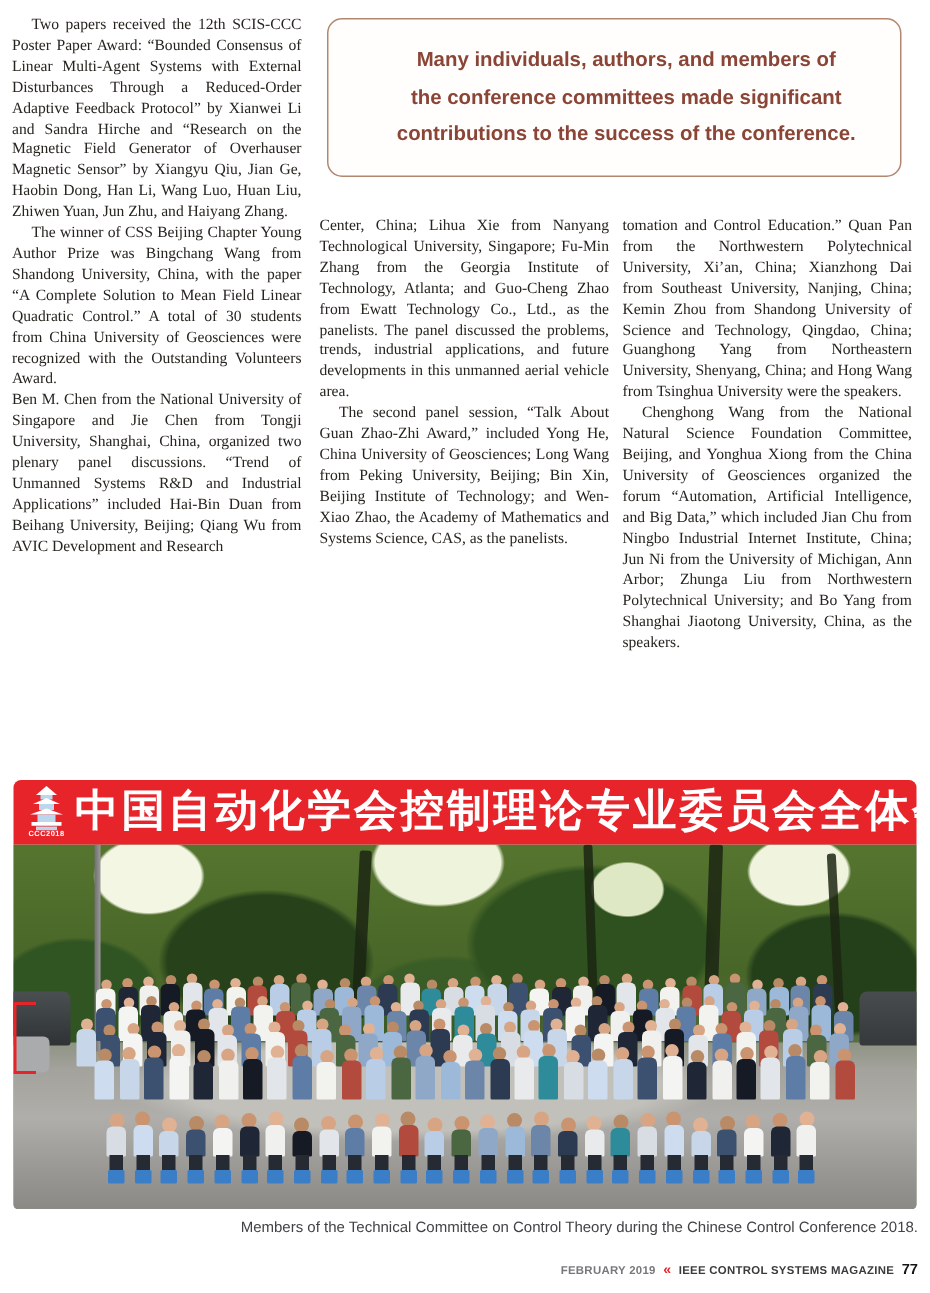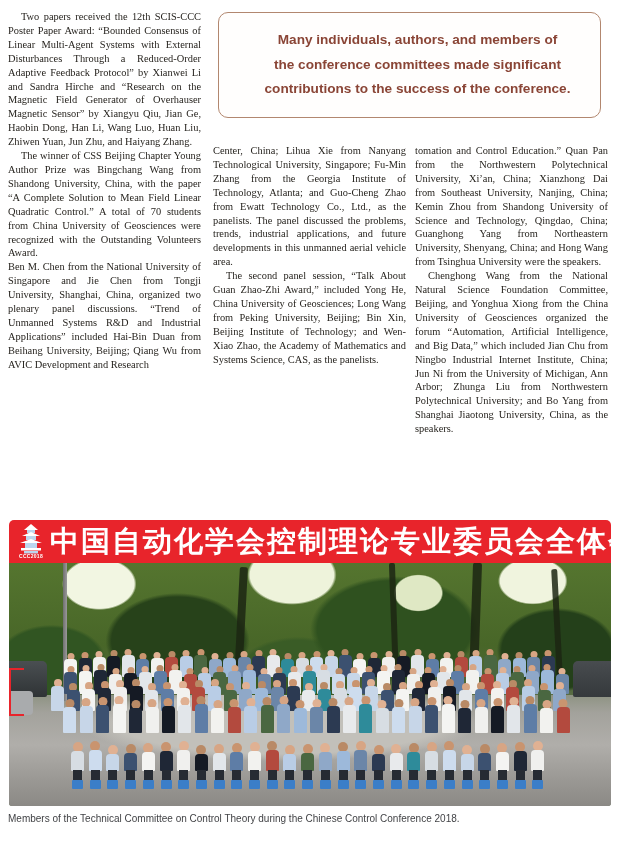--- a/index.html
+++ b/index.html
@@ -69,42 +69,42 @@
   .crowd-row{position:absolute;}
   .person{position:absolute;bottom:0;}
   .head{position:absolute;top:0;left:50%;transform:translateX(-50%);border-radius:50%;}
   .torso{position:absolute;left:0;right:0;bottom:0;border-radius:4px 4px 1px 1px;}
   .seated .torso{bottom:18px;}
   .legs{position:absolute;bottom:8px;left:2px;right:2px;height:11px;background:#262b33;}
   .stool{position:absolute;bottom:0;left:1px;right:1px;height:9px;border-radius:1px;}
 
   
   #caption{position:absolute;left:8px;top:813px;width:604px;
-       font-family:"Liberation Sans",sans-serif;font-size:10px;color:#424346;}
+       font-family:"Liberation Sans",sans-serif;font-size:10px;color:#424346;text-align:right;}
   #footer{position:absolute;right:8px;top:841px;display:flex;align-items:baseline;gap:5px;
        font-family:"Liberation Sans",sans-serif;font-weight:bold;}
   #footer .issue{font-size:7.6px;color:#77787b;letter-spacing:.2px;}
   #footer .sep{font-size:9.5px;color:#e8242b;}
   #footer .mag{font-size:7.6px;color:#3a3b3d;letter-spacing:.2px;}
   #footer .pageno{font-size:9.8px;color:#141414;}
 </style>
 </head>
 <body>
 
 <div id="page">
 
   <div id="pullquote">
     <div class="pq-text">Many individuals, authors, and members of
 the conference committees made significant
 contributions to the success of the conference.</div>
   </div>
 
   <div class="col" id="col-left">
     <p class="indent">Two papers received the 12th SCIS-CCC Poster Paper Award: “Bounded Consensus of Linear Multi-Agent Systems with External Disturbances Through a Reduced-Order Adaptive Feedback Protocol” by Xianwei Li and Sandra Hirche and “Research on the Magnetic Field Generator of Overhauser Magnetic Sensor” by Xiangyu Qiu, Jian Ge, Haobin Dong, Han Li, Wang Luo, Huan Liu, Zhiwen Yuan, Jun Zhu, and Haiyang Zhang.</p>
-    <p class="indent">The winner of CSS Beijing Chapter Young Author Prize was Bingchang Wang from Shandong University, China, with the paper “A Complete Solution to Mean Field Linear Quadratic Control.” A total of 70 students from China University of Geosciences were recognized with the Outstanding Volunteers Award.</p>
+    <p class="indent">The winner of CSS Beijing Chapter Young Author Prize was Bingchang Wang from Shandong University, China, with the paper “A Complete Solution to Mean Field Linear Quadratic Control.” A total of 30 students from China University of Geosciences were recognized with the Outstanding Volunteers Award.</p>
     <p>Ben M. Chen from the National University of Singapore and Jie Chen from Tongji University, Shanghai, China, organized two plenary panel discussions. “Trend of Unmanned Systems R&amp;D and Industrial Applications” included Hai-Bin Duan from Beihang University, Beijing; Qiang Wu from AVIC Development and Research</p>
   </div>
 
   <div class="col" id="col-mid">
     <p>Center, China; Lihua Xie from Nanyang Technological University, Singapore; Fu-Min Zhang from the Georgia Institute of Technology, Atlanta; and Guo-Cheng Zhao from Ewatt Technology Co., Ltd., as the panelists. The panel discussed the problems, trends, industrial applications, and future developments in this unmanned aerial vehicle area.</p>
     <p class="indent">The second panel session, “Talk About Guan Zhao-Zhi Award,” included Yong He, China University of Geosciences; Long Wang from Peking University, Beijing; Bin Xin, Beijing Institute of Technology; and Wen-Xiao Zhao, the Academy of Mathematics and Systems Science, CAS, as the panelists.</p>
   </div>
 
   <div class="col" id="col-right">
     <p>tomation and Control Education.” Quan Pan from the Northwestern Polytechnical University, Xi’an, China; Xianzhong Dai from Southeast University, Nanjing, China; Kemin Zhou from Shandong University of Science and Technology, Qingdao, China; Guanghong Yang from Northeastern University, Shenyang, China; and Hong Wang from Tsinghua University were the speakers.</p>
@@ -839,14 +839,20 @@
             <div class="torso" style="top: 9px; background: rgb(240, 240, 238);"></div>
             <div class="legs"></div>
             <div class="stool" style="background: rgb(59, 126, 200);"></div>
           </div>
         </div>
       </div>
   </div>
 
   <div id="caption">Members of the Technical Committee on Control Theory during the Chinese Control Conference 2018.</div>
 
+  <div id="footer">
+    <span class="issue">FEBRUARY 2019</span>
+    <span class="sep">«</span>
+    <span class="mag">IEEE CONTROL SYSTEMS MAGAZINE</span>
+    <span class="pageno">77</span>
+  </div>
 
 </div>
 
 </body></html>

